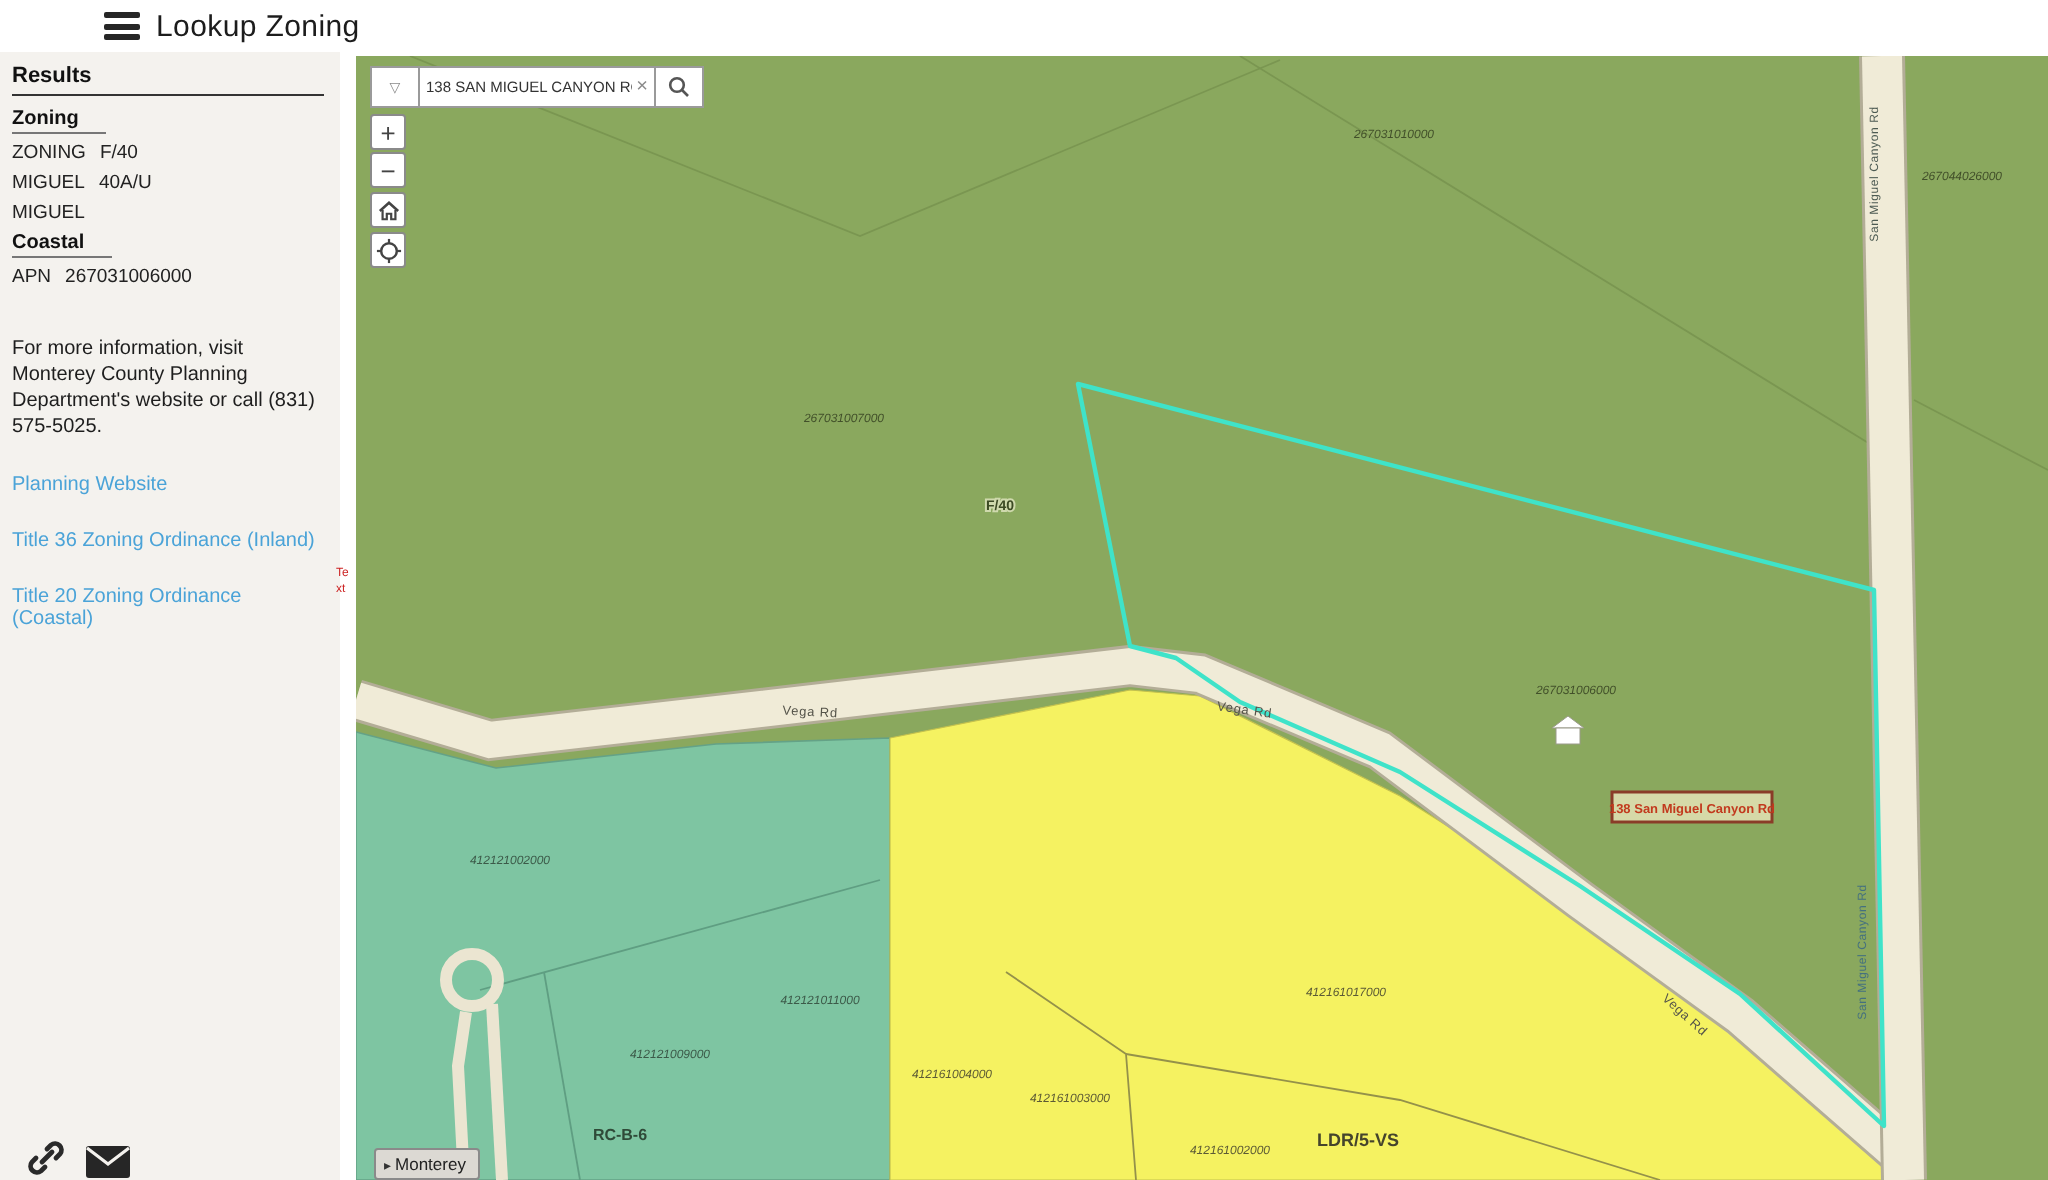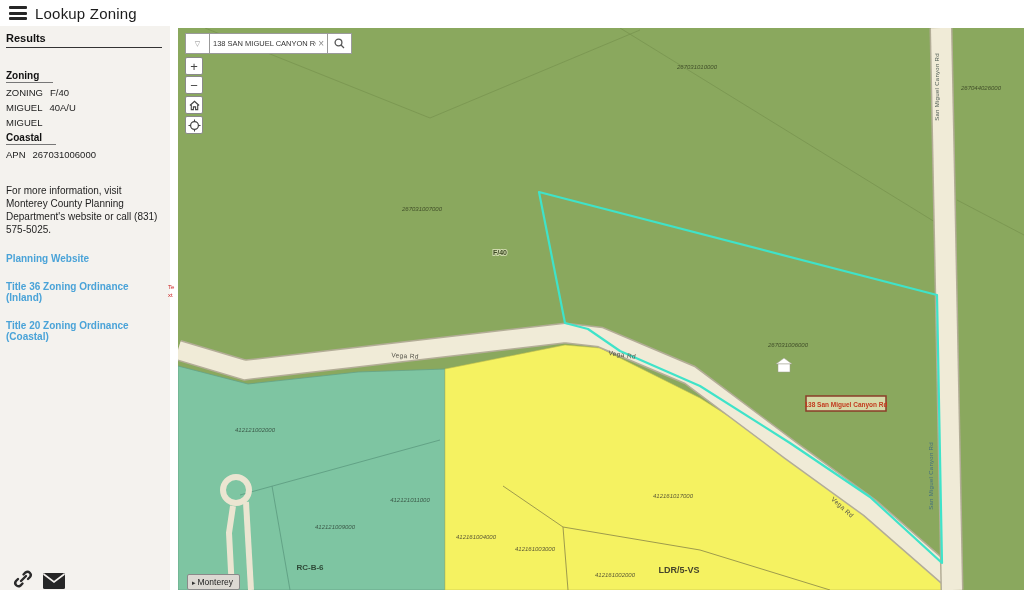--- a/index.html
+++ b/index.html
@@ -1,37 +1,37 @@
 <!DOCTYPE html>
 <html><head>
 <meta charset="utf-8">
 <style>
   * { margin:0; padding:0; box-sizing:border-box; }
   html,body { width:1024px; height:590px; overflow:hidden; background:#fff;
     font-family:"Liberation Sans", sans-serif; }
 
   
   .header { position:absolute; left:0; top:0; width:1024px; height:26px; background:#fff;
-    display:flex; align-items:center; }
+    display:flex; align-items:center;padding-left:43px; }
   .hamburger { width:18px; height:14px; margin-left:9px; display:flex; flex-direction:column;
     justify-content:space-between; cursor:pointer; }
   .hamburger span { display:block; height:3px; background:#262626; border-radius:1px; }
   .app-title { margin-left:8px; font-size:15px; color:#1c1c1c; font-weight:500; letter-spacing:.2px; }
 
   
   .sidebar { position:absolute; left:0; top:26px; width:170px; height:564px; background:#f4f2ee;
     padding:6px 8px 0 6px; }
   .results-title { font-size:11px; font-weight:bold; color:#111; border-bottom:1.5px solid #333;
-    padding-bottom:3px; margin-bottom:20px; }
+    padding-bottom:3px; margin-bottom:4px; }
   .sec-title { font-size:10px; font-weight:bold; color:#111; border-bottom:1px solid #777;
     display:table; padding:2px 14px 1px 0; margin-bottom:2px; }
   .kv-row { font-size:9.5px; color:#222; padding:2px 0; display:flex; gap:7px; }
   .info-text { margin-top:22px; font-size:10px; color:#1e1e1e; line-height:1.3; width:158px; }
   .side-link { display:block; margin-top:17px; font-size:10px; color:#4aa3d8; cursor:pointer;
-    text-decoration:none;font-weight:bold; }
+    text-decoration:none; }
   .side-icons { position:absolute; left:12px; top:540px; width:150px; height:24px; }
   .side-icons svg { cursor:pointer; }
 
   
   .map { position:absolute; left:178px; top:28px; width:846px; height:562px; background:#8aa85e; }
   .map svg.basemap-svg { position:absolute; left:0; top:0; width:846px; height:562px; display:block; }
   svg text { font-family:"Liberation Sans", sans-serif; }
   .apn { font-size:6px; font-style:italic; fill:#42502a; }
   .apn-teal { fill:#3c5a49; }
   .apn-yel { fill:#5c5a35; }

